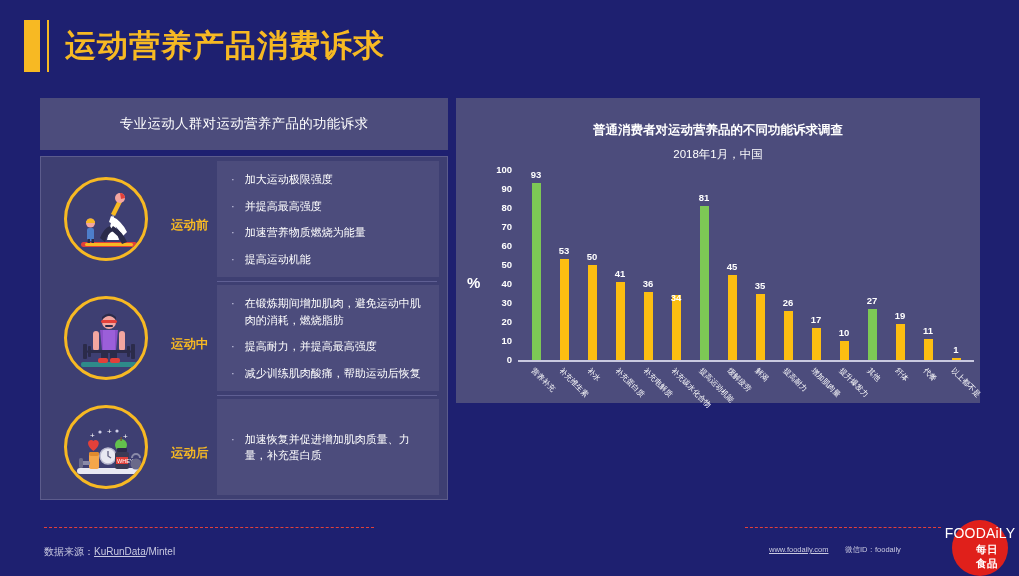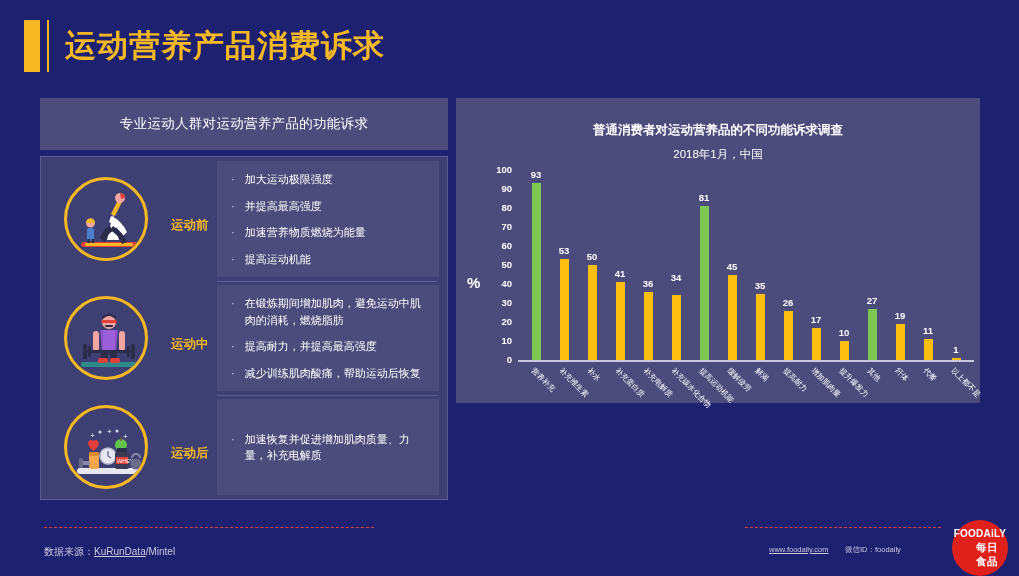--- a/index.html
+++ b/index.html
@@ -275,22 +275,22 @@
     width: 56px; height: 56px;
     border-radius: 50%;
     background: #e0201b;
     display: flex;
     flex-direction: column;
     align-items: center;
     justify-content: center;
   }
   #logo-top {
     color: #ffffff;
-    font-size: 10px;
-    font-weight: bold;
+    font-size: 14px;
+    font-weight: normal;
     letter-spacing: .2px;
   }
   #logo-bottom {
     margin-top: 2px;
     color: #ffffff;
     font-size: 10.5px;
     font-weight: bold;
     letter-spacing: .5px;
     margin-left: 24px;
   }
@@ -435,21 +435,21 @@
 
             <rect x="14" y="53" width="9" height="4" rx="1.5" fill="#8a8aa8"></rect>
             <rect x="12" y="50" width="4" height="10" rx="1.5" fill="#6a6a8a"></rect>
           </svg>
         </div>
       </div>
       <div class="phase-label">运动后</div>
       <div class="phase-bullets">
         <div class="bullet">
           <span class="bullet-dot">·</span>
-          <span>加速恢复并促进增加肌肉质量、力量，补充电解质</span>
+          <span>加速恢复并促进增加肌肉质量、力量，补充蛋白质</span>
         </div>
       </div>
     </div>
 
   </div>
 </div>
 
 <div id="right-panel">
   <div id="chart-title">普通消费者对运动营养品的不同功能诉求调查</div>
   <div id="chart-subtitle">2018年1月，中国</div>
@@ -484,21 +484,21 @@
         </div>
         <div class="bar-slot">
           <div class="bar-value" style="bottom: 80.9px;">41</div>
           <div class="bar" style="height: 77.9px; background: rgb(252, 190, 17);"></div>
         </div>
         <div class="bar-slot">
           <div class="bar-value" style="bottom: 71.4px;">36</div>
           <div class="bar" style="height: 68.4px; background: rgb(252, 190, 17);"></div>
         </div>
         <div class="bar-slot">
-          <div class="bar-value" style="bottom: 77px; text-align: center;">34</div>
+          <div class="bar-value" style="bottom: 57px; text-align: center;">34</div>
           <div class="bar" style="height: 64.6px; background: rgb(252, 190, 17);"></div>
         </div>
         <div class="bar-slot">
           <div class="bar-value" style="bottom: 156.9px;">81</div>
           <div class="bar" style="height: 153.9px; background: rgb(125, 200, 85);"></div>
         </div>
         <div class="bar-slot">
           <div class="bar-value" style="bottom: 88.5px;">45</div>
           <div class="bar" style="height: 85.5px; background: rgb(252, 190, 17);"></div>
         </div>

